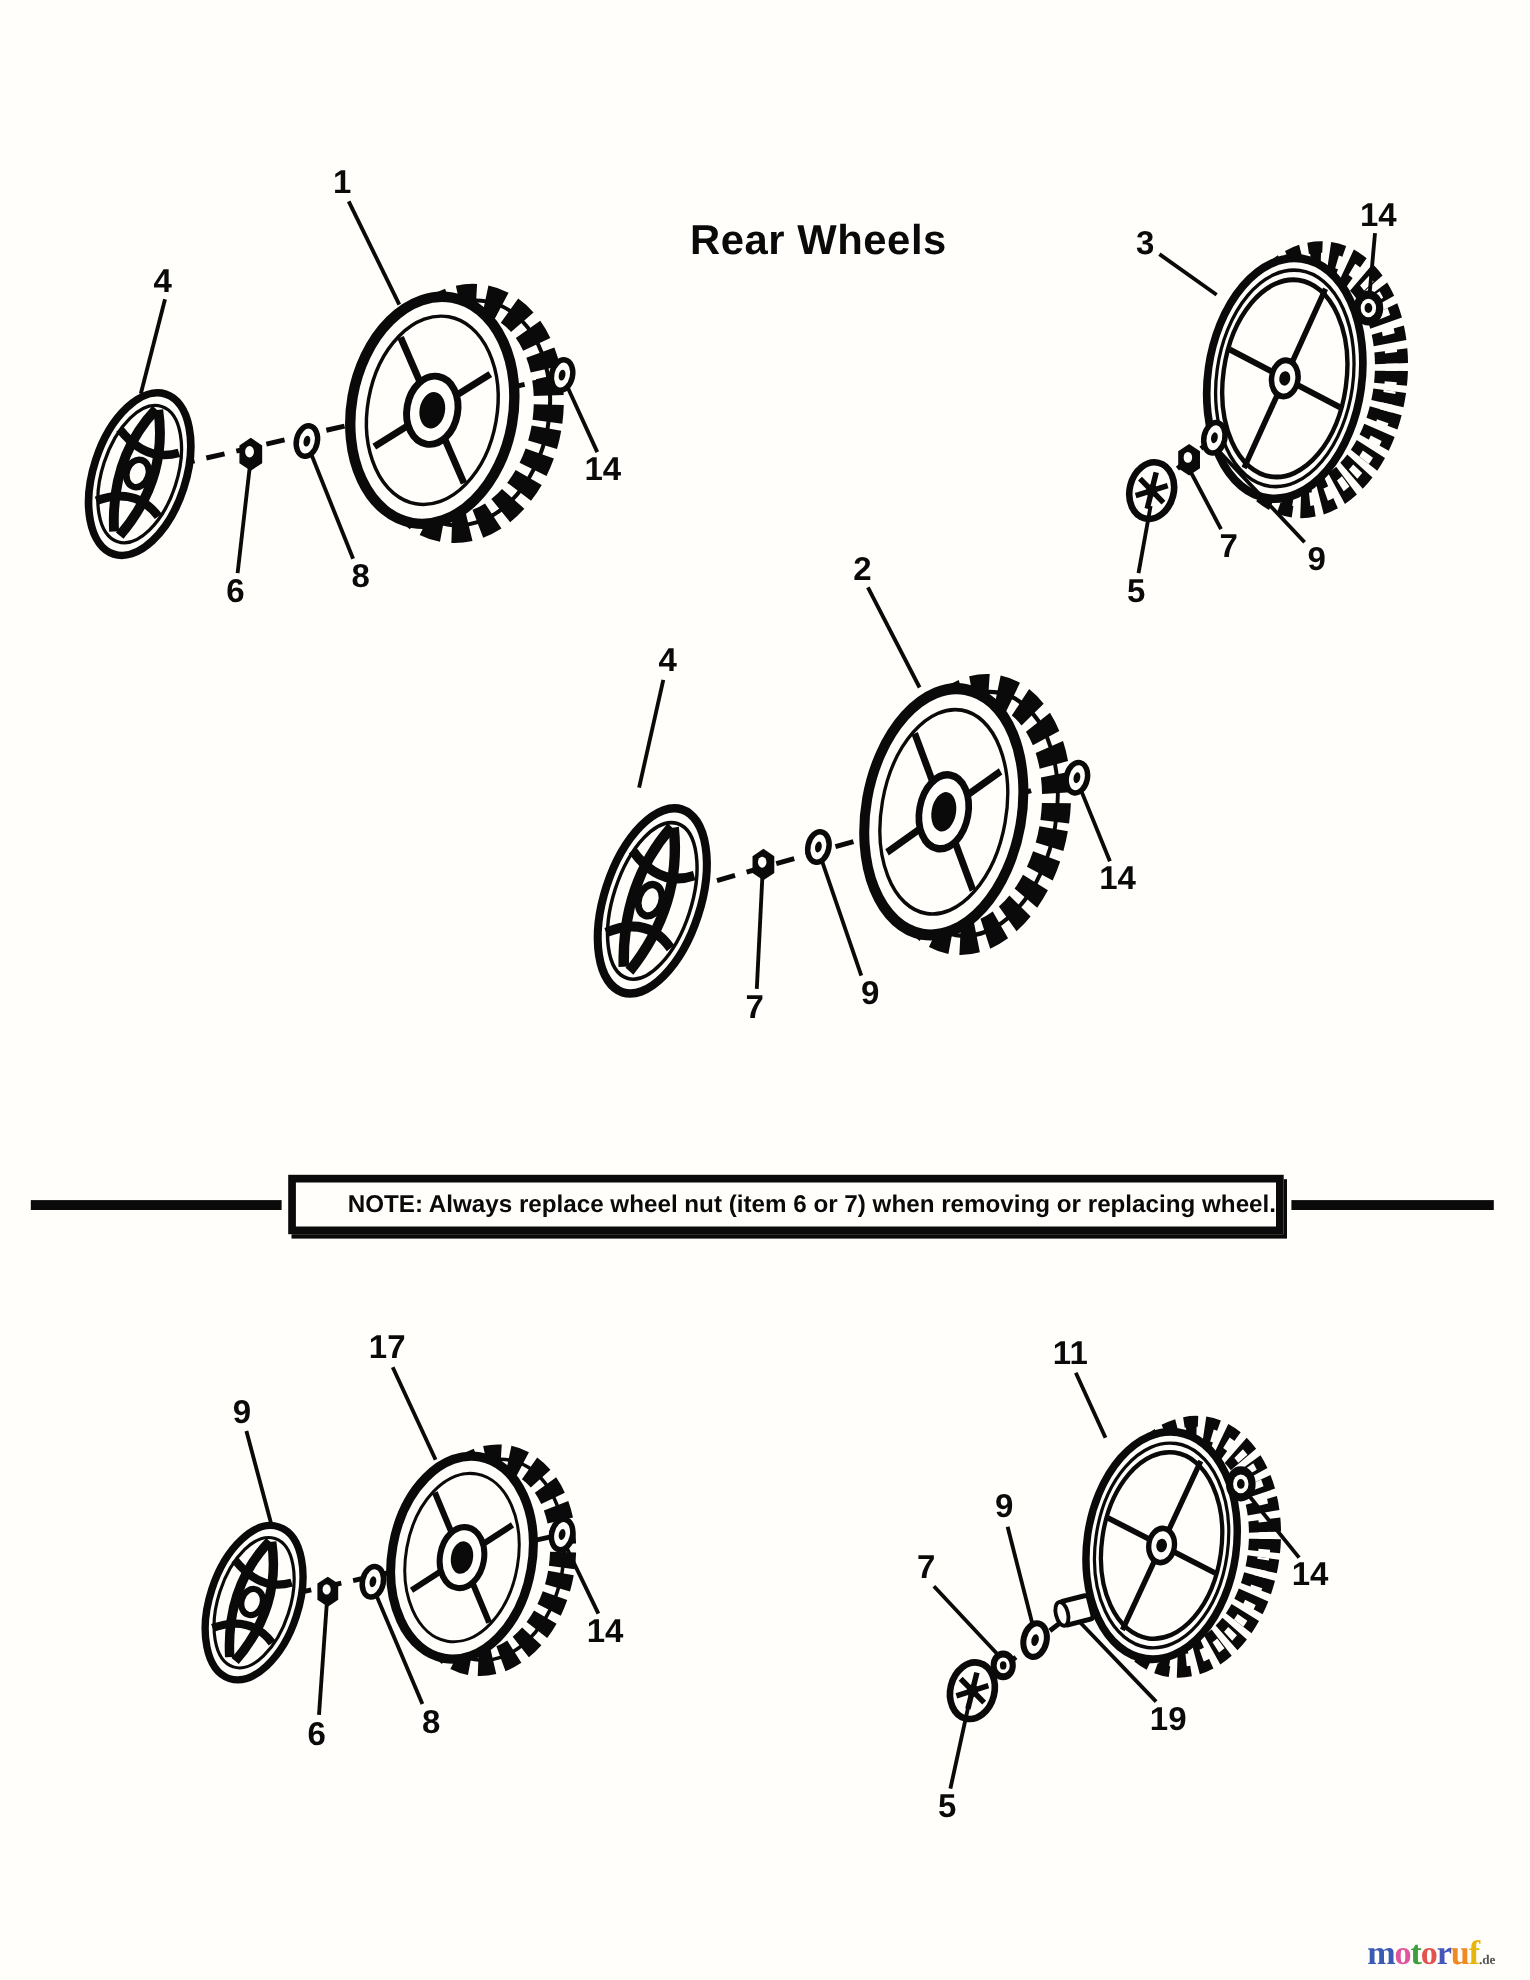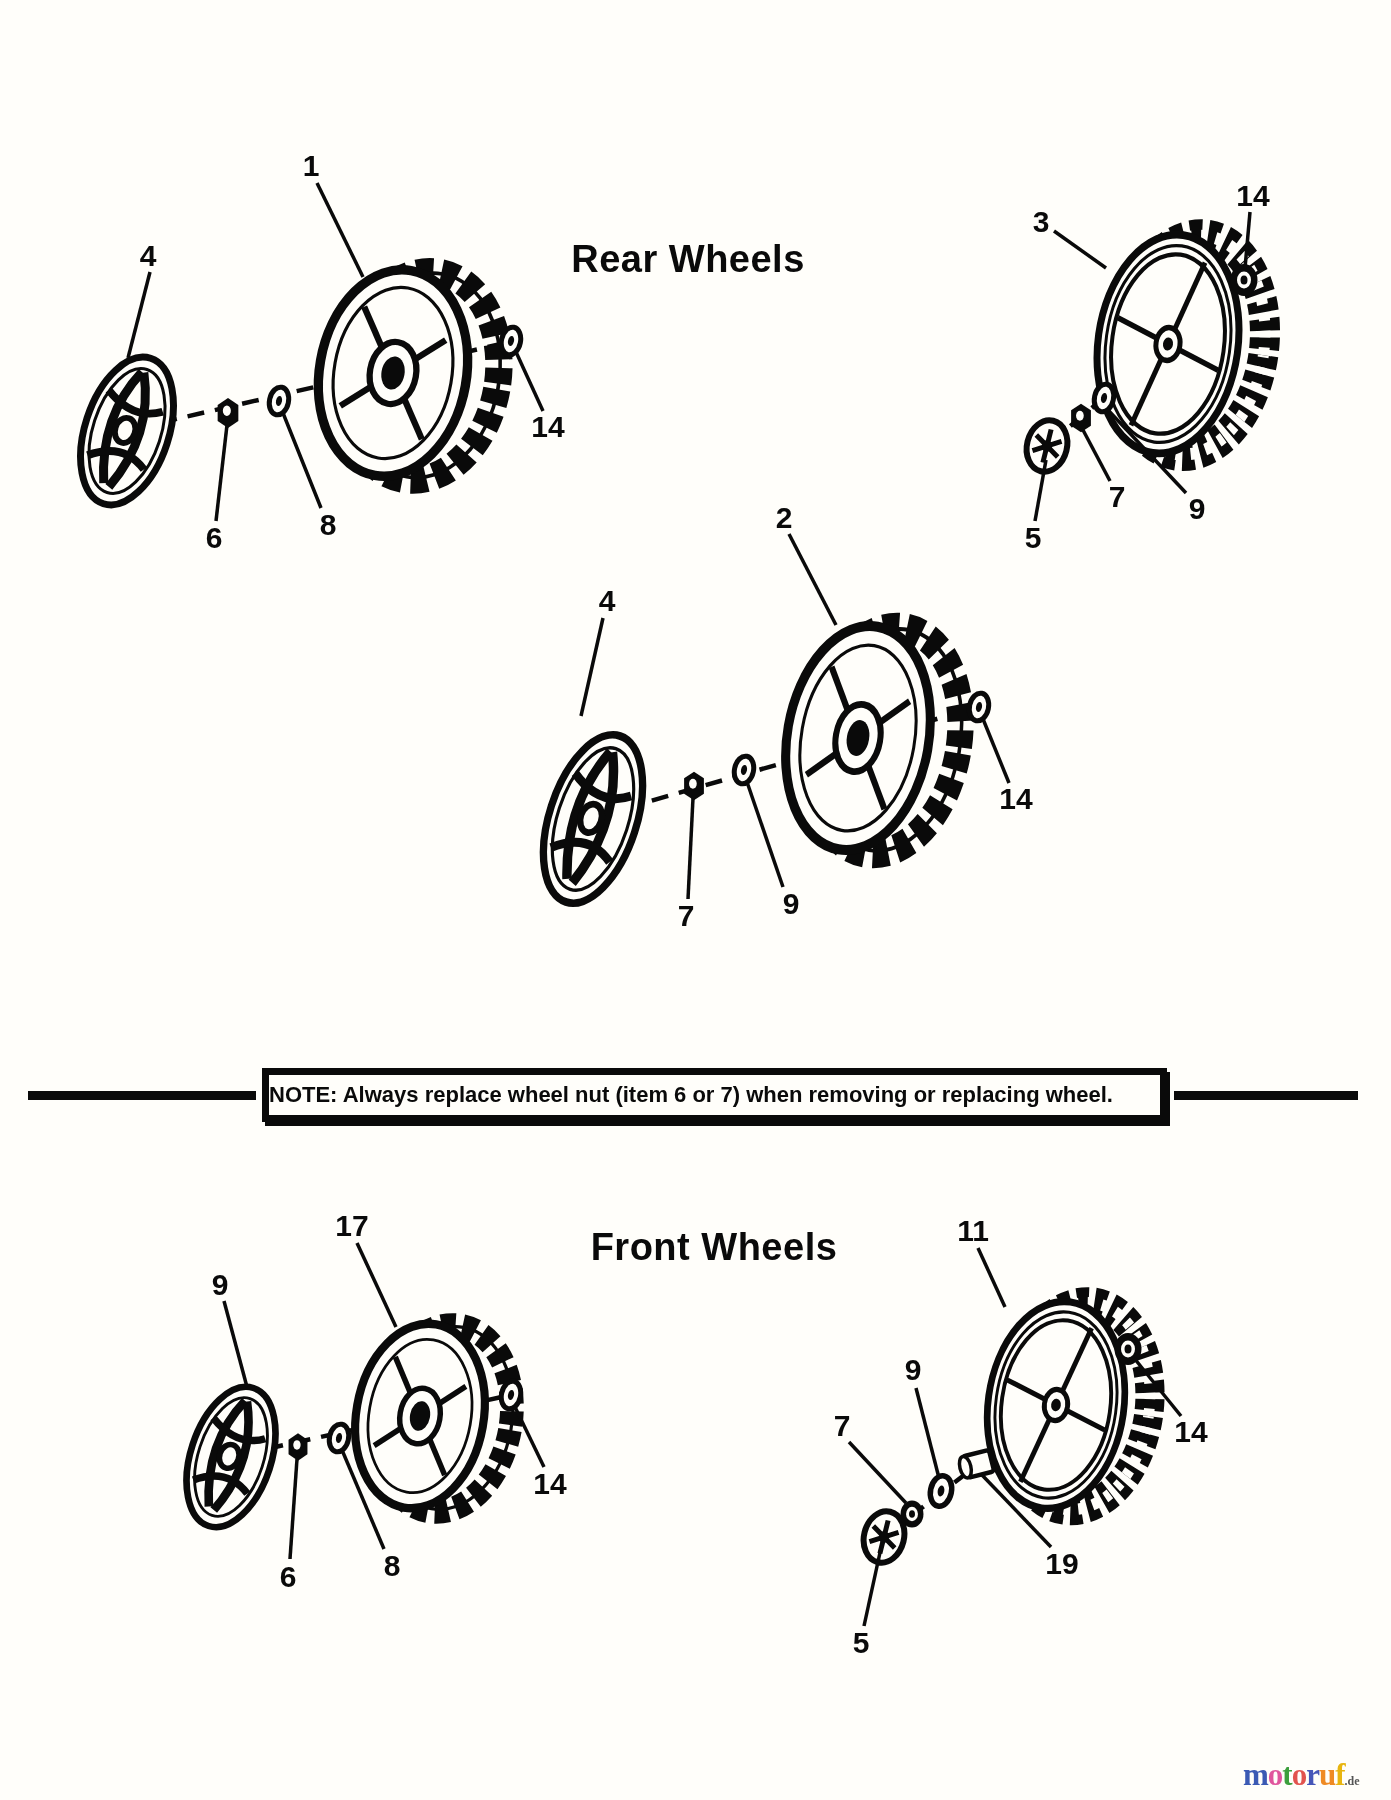--- a/index.html
+++ b/index.html
@@ -5,21 +5,21 @@
   html,body{margin:0;padding:0;background:#fffefa;}
   #canvas{position:relative;width:1391px;height:1800px;background:#fffefa;overflow:hidden;
           font-family:"Liberation Sans",sans-serif;color:#0a0a0a;}
   #diagram-svg{position:absolute;left:0;top:0;}
   .co{position:absolute;transform:translate(-50%,-50%);font-weight:bold;font-size:30px;
       line-height:1;color:#0a0a0a;white-space:nowrap;}
   .section-title{position:absolute;transform:translate(-50%,0);font-weight:bold;font-size:38px;
       letter-spacing:.5px;color:#0a0a0a;white-space:nowrap;}
   #note-box{position:absolute;left:262px;top:1068px;width:905px;height:54px;box-sizing:border-box;
       border:7px solid #0a0a0a;box-shadow:3px 4px 0 #0a0a0a;background:#fffefa;
-      display:flex;align-items:center;justify-content:flex-start;}
+      display:flex;align-items:center;justify-content:flex-end;}
   #note-text{font-weight:bold;font-size:22px;white-space:nowrap;}
   .rule{position:absolute;height:9px;background:#0a0a0a;}
   #rule-left{left:28px;top:1091px;width:228px;}
   #rule-right{left:1174px;top:1091px;width:184px;}
   #logo{position:absolute;left:1243px;top:1756px;width:148px;text-align:left;
         font-family:"Liberation Serif",serif;font-weight:700;font-size:31px;line-height:1.2;
         white-space:nowrap;}
   #logo-word span{letter-spacing:-1px;}
   #logo-suffix{font-size:12px;color:#555;font-weight:700;}
 </style>
@@ -162,22 +162,21 @@
         <line x1="978" y1="1248" x2="1005" y2="1307"></line>
         <line x1="1181" y1="1416" x2="1134" y2="1358"></line>
         <line x1="916" y1="1388" x2="939" y2="1478"></line>
         <line x1="849" y1="1442" x2="906" y2="1503"></line>
         <line x1="1051" y1="1547" x2="982" y2="1475"></line>
         <line x1="864" y1="1626" x2="881" y2="1548"></line>
       </g>
     </g>
   </svg>
 
-  <div class="section-title" style="left:688px;top:198px;margin-top:40px;">Rear Wheels</div>
-  <div class="section-title" style="left:714px;top:1226px;">Front Wheels</div>
+  <div class="section-title" style="left:744px;top:198px;">Rear Wheels</div>
 
   <div class="rule" id="rule-left"></div>
   <div class="rule" id="rule-right"></div>
   <div id="note-box">
     <span id="note-text">NOTE: Always replace wheel nut (item 6 or 7) when removing or replacing wheel.</span>
   </div>
 
   <div class="co" style="left:311px;top:166px;">1</div>
   <div class="co" style="left:148px;top:256px;">4</div>
   <div class="co" style="left:214px;top:538px;">6</div>

